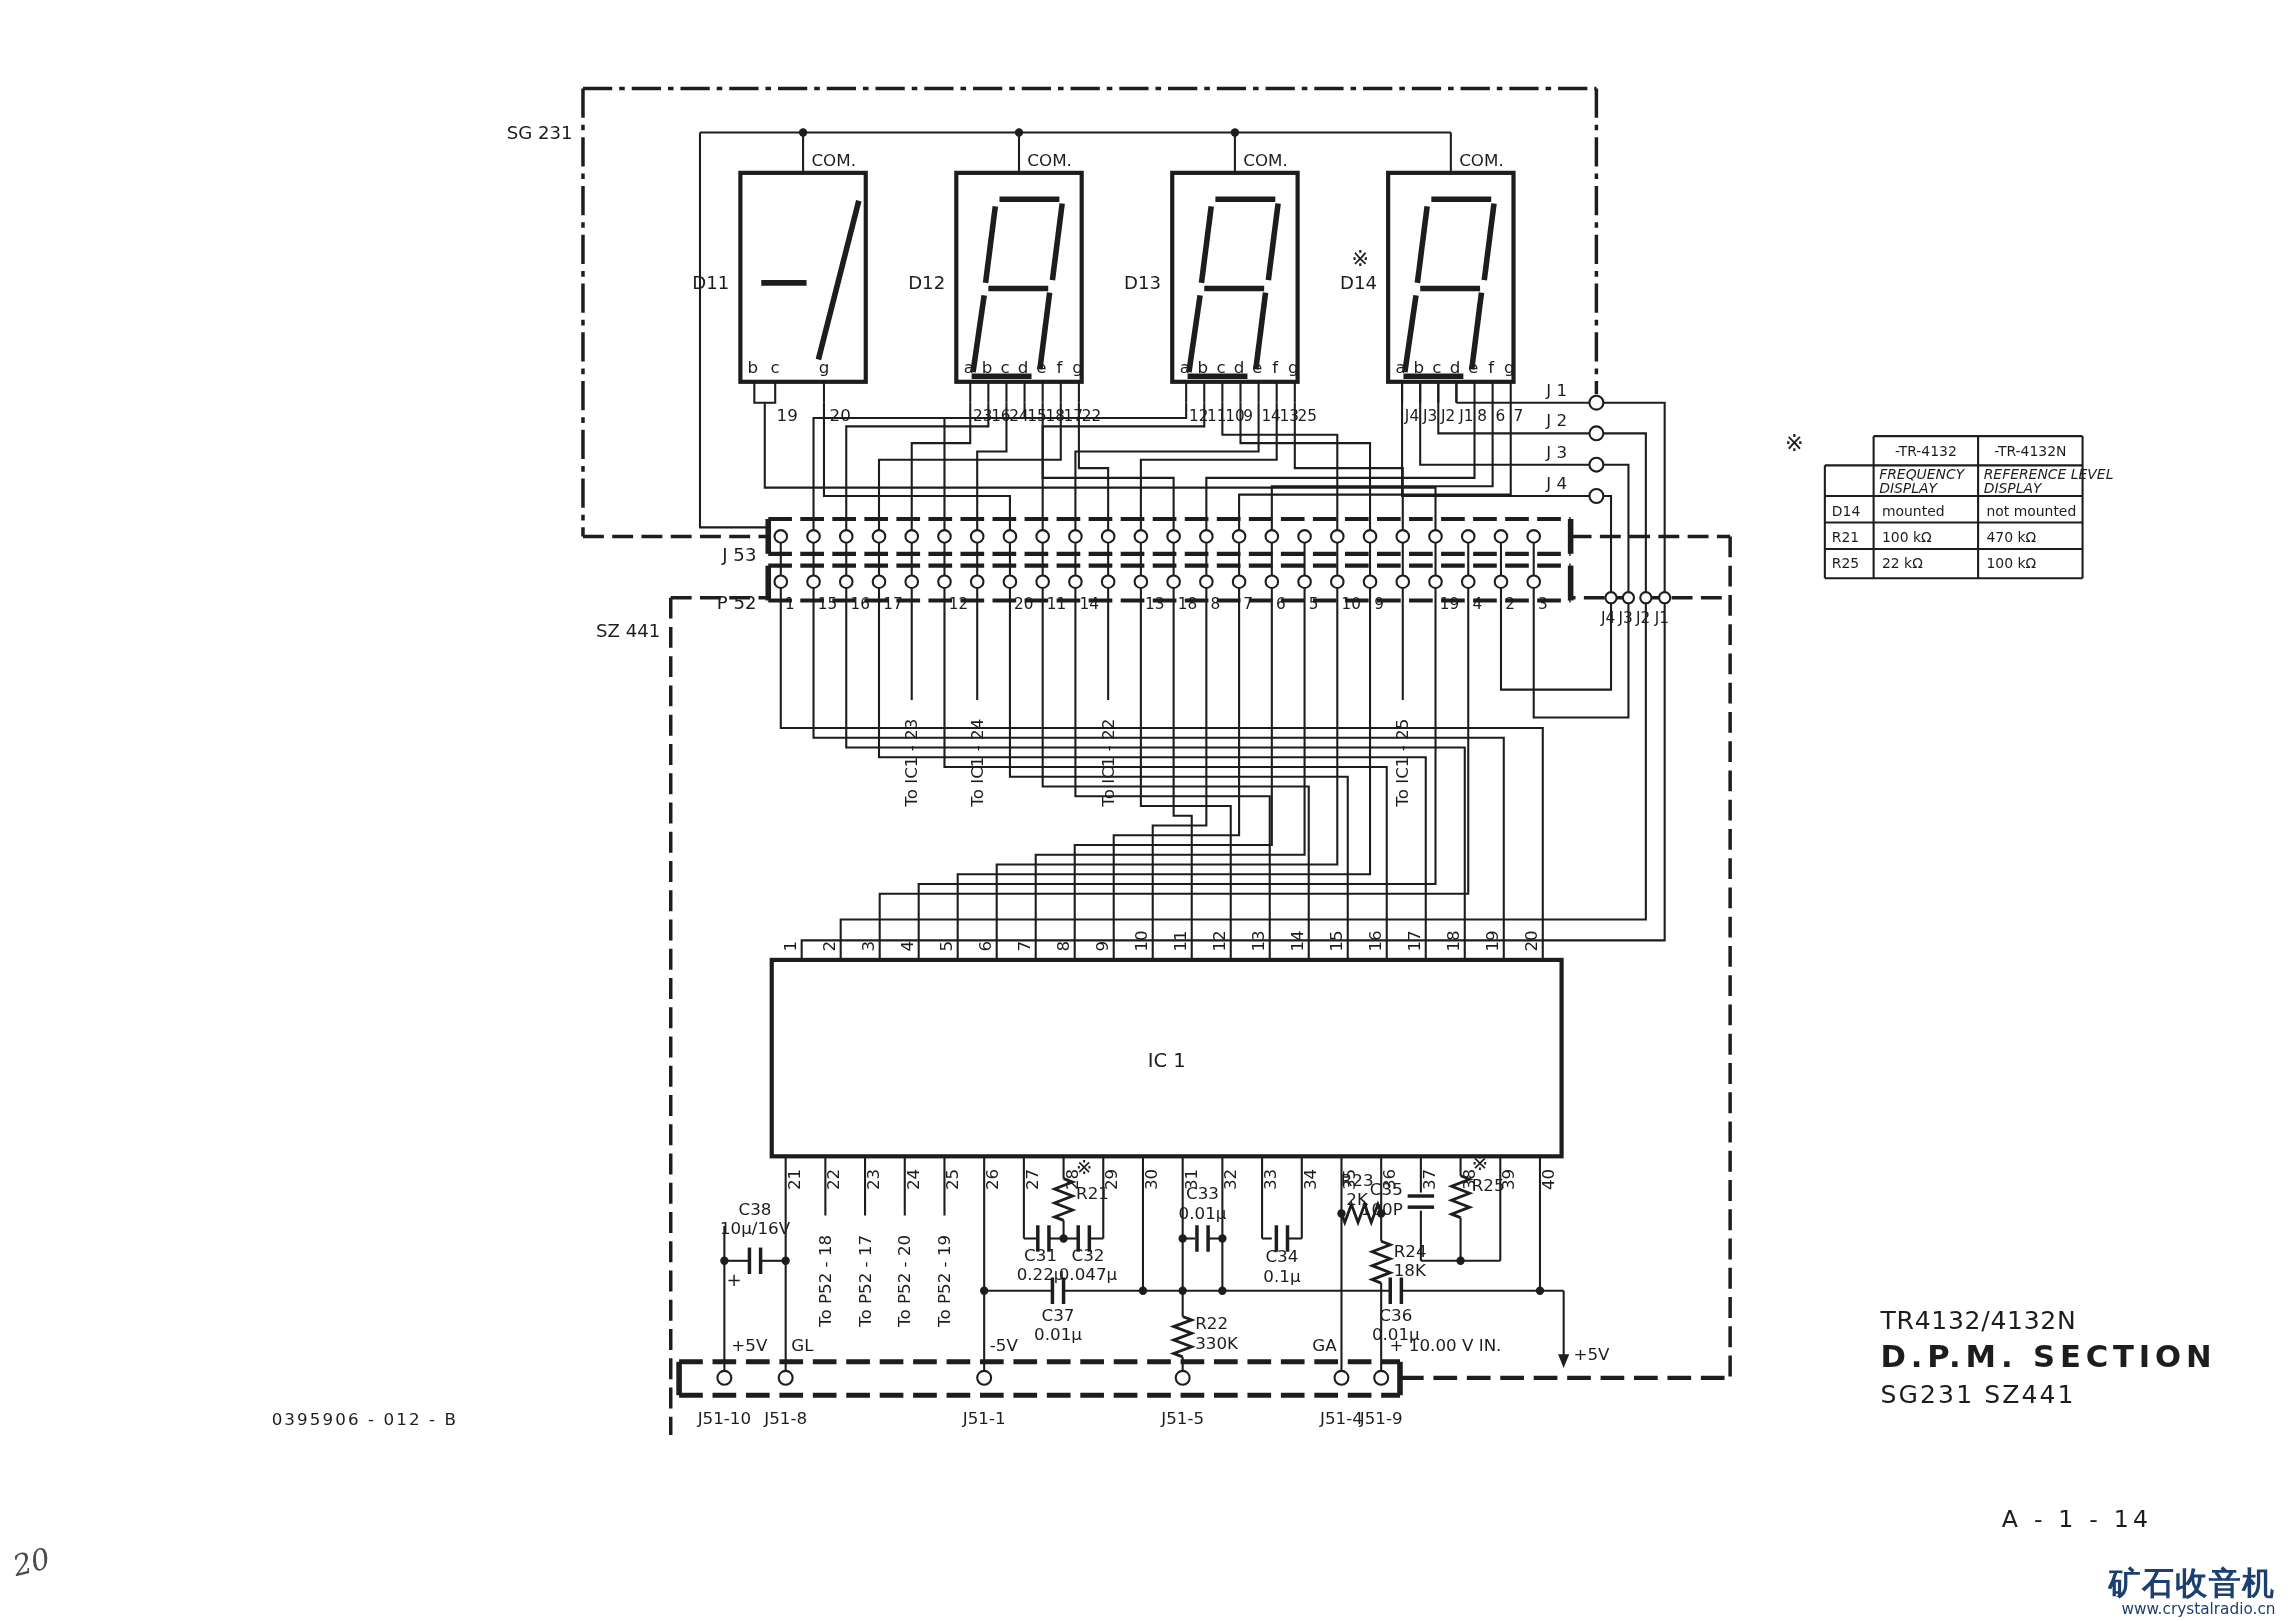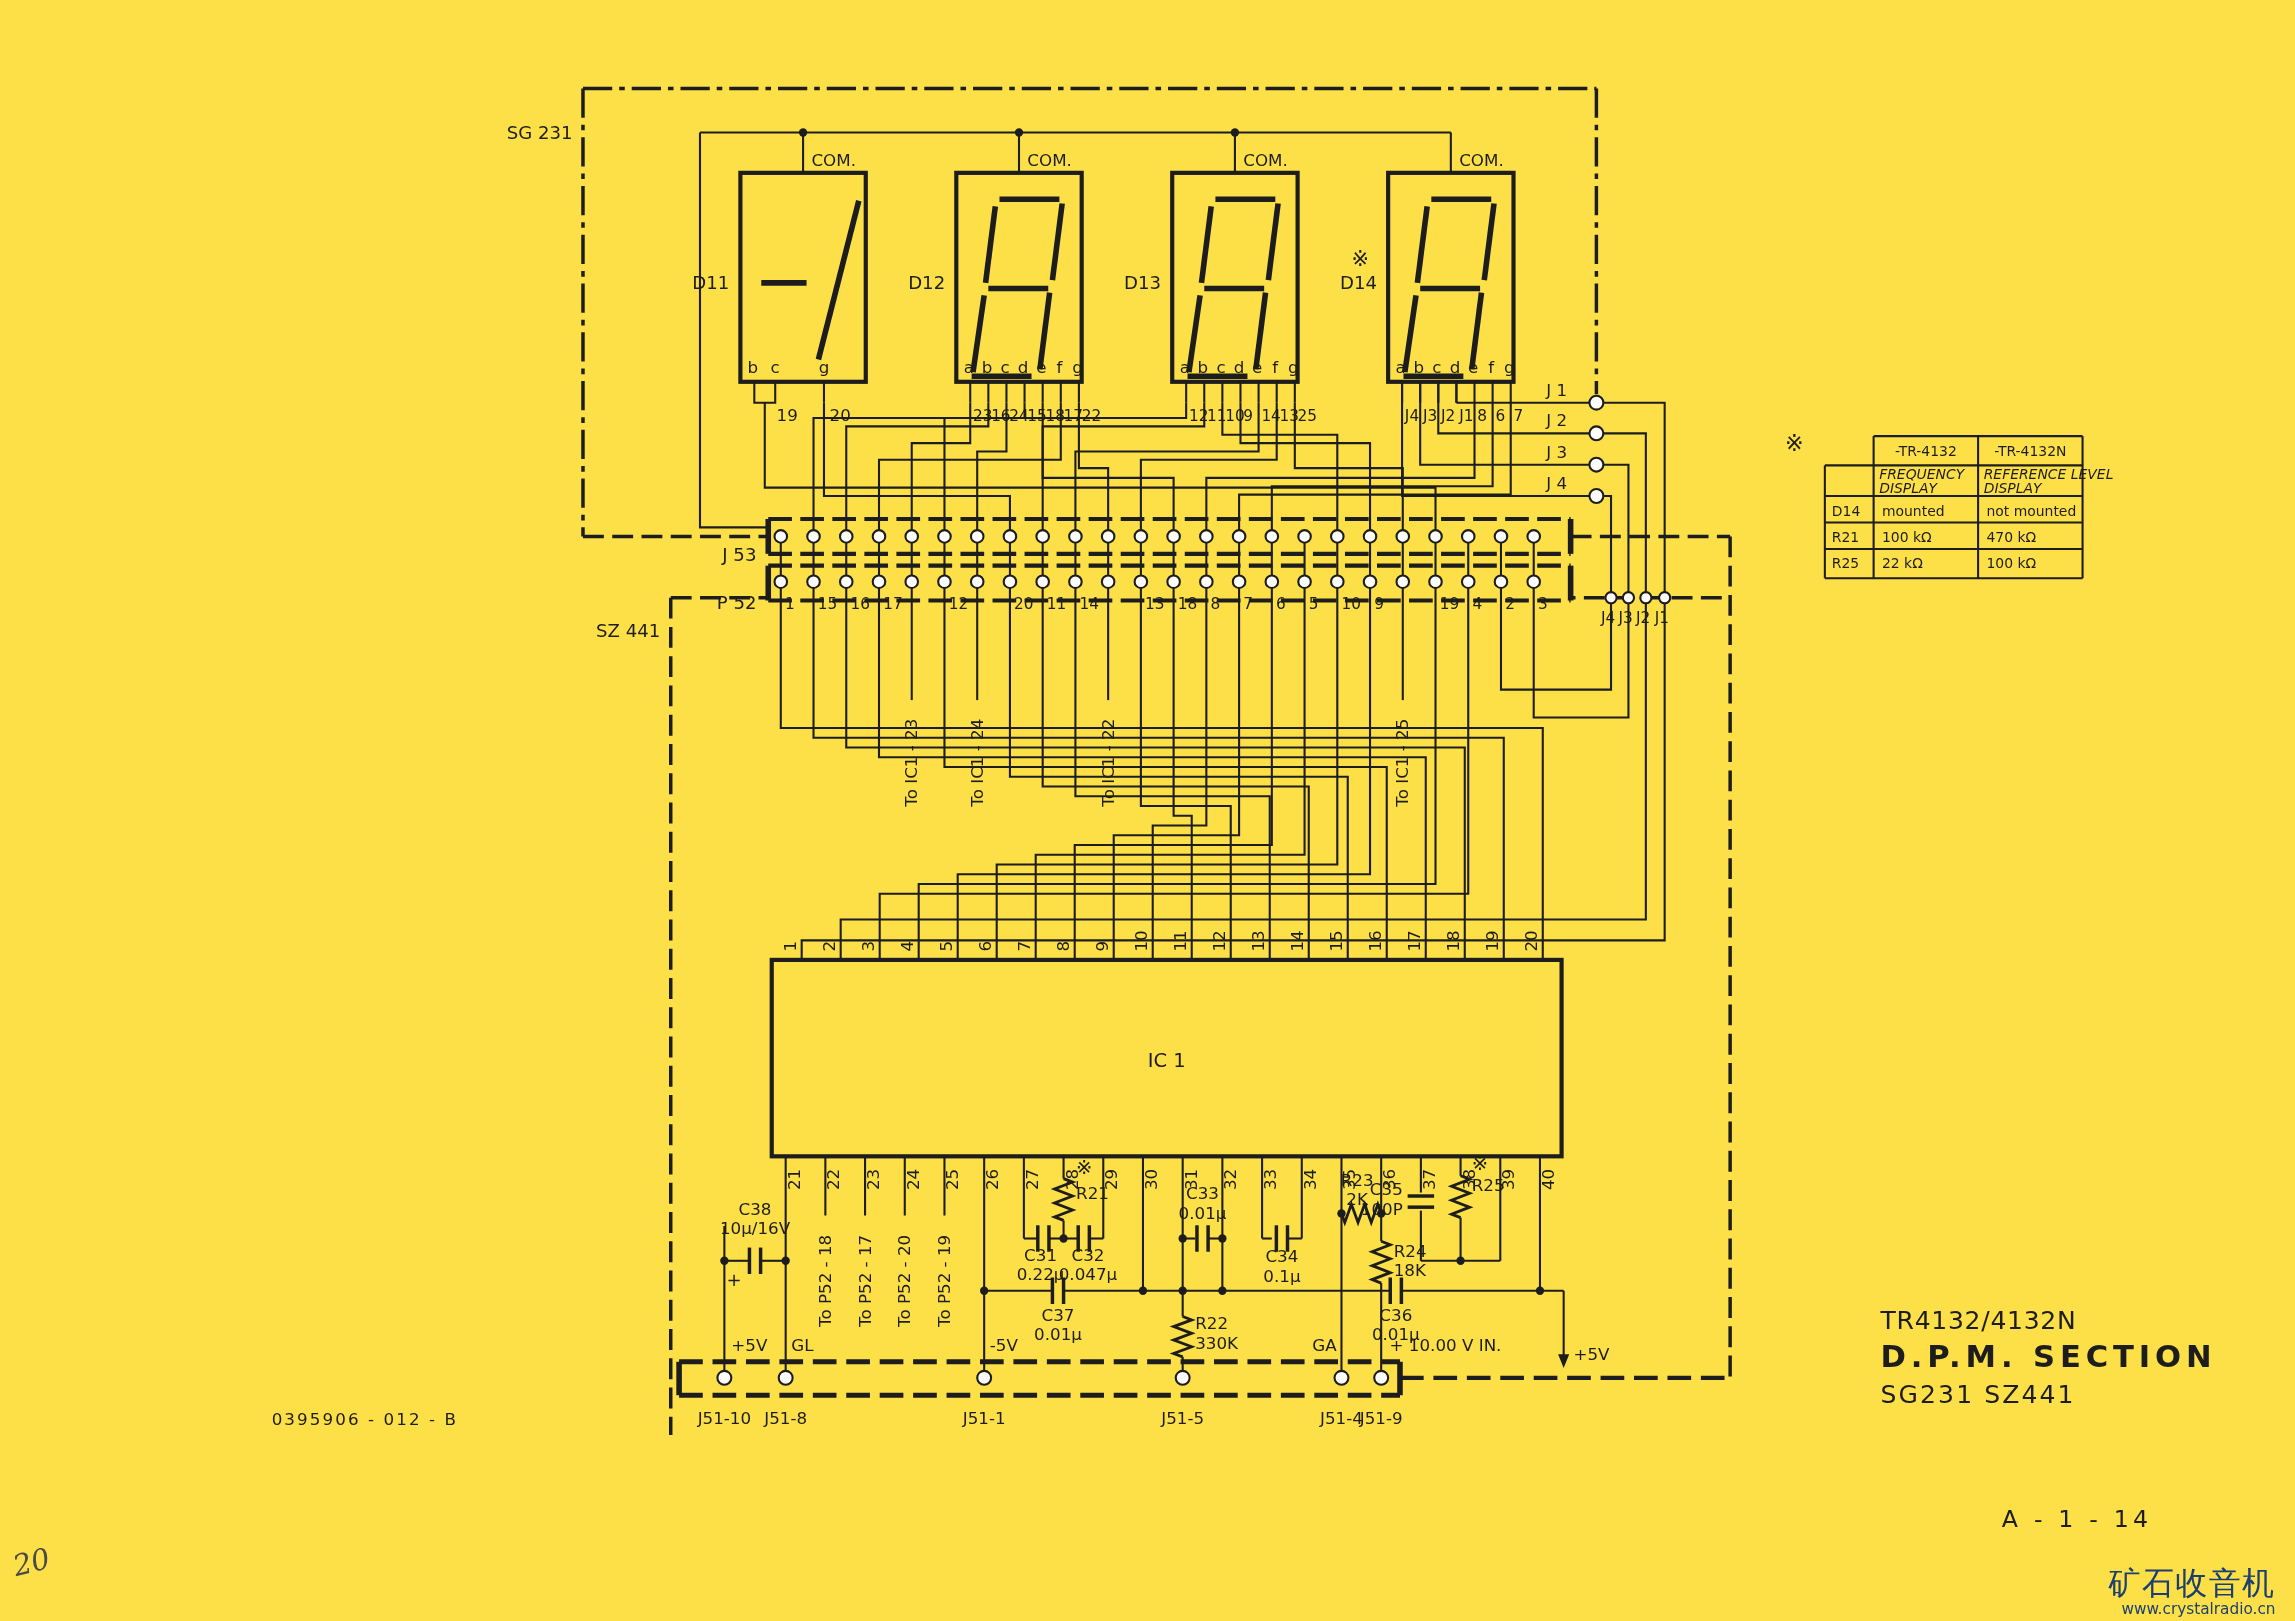--- a/index.html
+++ b/index.html
@@ -1,29 +1,29 @@
 <!DOCTYPE html>
 <html style="font-size:11px"><head>
 <meta charset="utf-8">
 <style>
   html,body{margin:0;padding:0;background:#e8e8e4;}
-  #page{position:relative;width:2295px;height:1621px;background:#fde047;overflow:hidden;
+  #page{position:relative;width:2295px;height:1621px;background:#ffffff;overflow:hidden;
         font-family:"DejaVu Sans",sans-serif;}
   svg{position:absolute;left:0;top:0;}
   svg text{fill:#1d1d1d;font-family:"DejaVu Sans",sans-serif;}
   .t20{font-size:20px}.t22{font-size:22px}.t24{font-size:24px}.t26{font-size:26px}
   .t28{font-size:28px}.t30{font-size:30px}.t32{font-size:32px}
   .it{font-style:italic}
   .title1{font-size:36px;letter-spacing:1px}
   .title2{font-size:44px;font-weight:bold;letter-spacing:7px}
   .title3{font-size:36px;letter-spacing:3px}
   .pageno{font-size:34px;letter-spacing:6px}
   .docno{font-size:24px;letter-spacing:3px}
   #watermark{position:absolute;right:19.5px;bottom:4.2px;text-align:right;color:#1b3f70;line-height:1.05;}
-  #watermark .wm1{font-size:32px;font-weight:normal;letter-spacing:1.4px;}
+  #watermark .wm1{font-size:32px;font-weight:bold;letter-spacing:1.4px;}
   #watermark .wm2{font-size:15.3px;font-weight:normal;}
   #handnote{position:absolute;left:12.5px;top:1545px;font-size:29px;color:#4a4a48;
             font-family:"DejaVu Serif",serif;font-style:italic;transform:rotate(-14deg);}
 </style>
 </head>
 <body>
 
 <div id="page">
   <svg id="schematic" width="2295" height="1621" viewBox="0 0 3295 2327">
       <path d="M837,127 H2292" fill="none" stroke="#1d1d1d" stroke-width="5" stroke-dasharray="42 10 8 10"></path>

